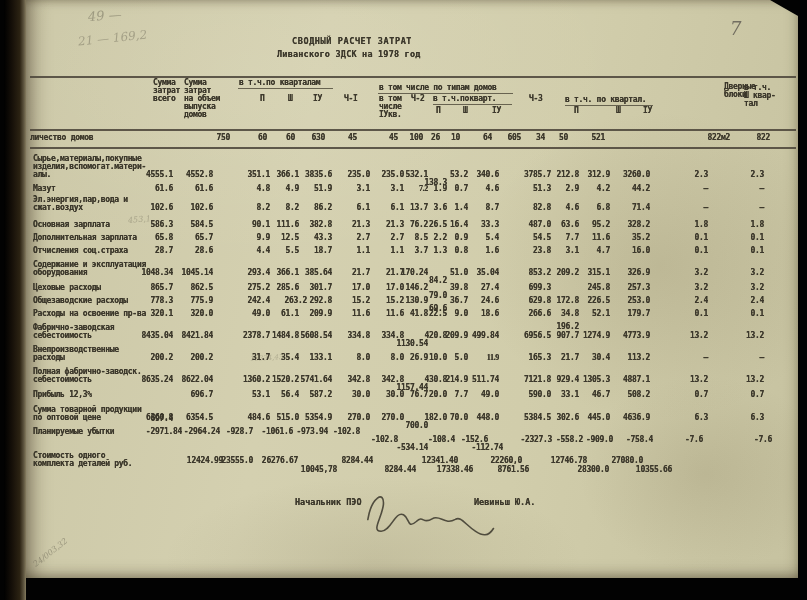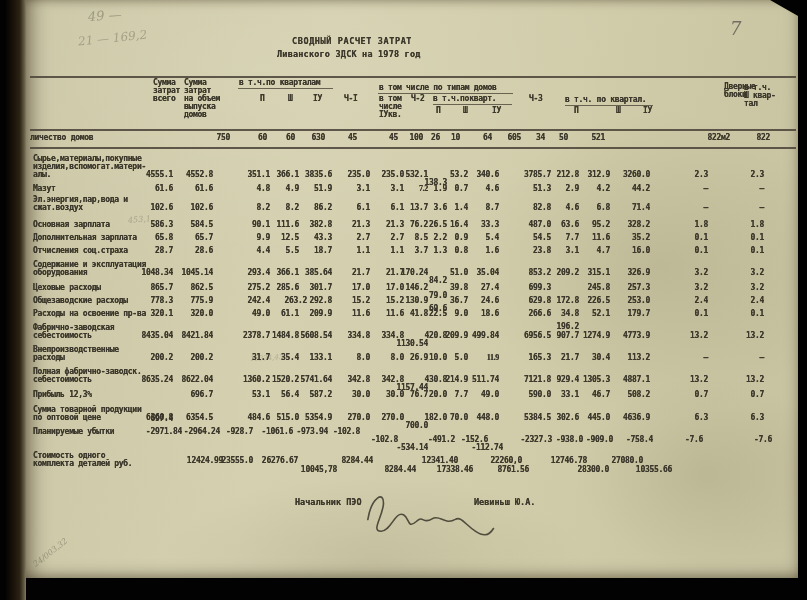--- a/index.html
+++ b/index.html
@@ -405,25 +405,25 @@
       <div class="trow" style="top: 428px;">
         <div class="lbl ink" style="top: 0px;">Планируемые убытки</div>
         <span class="num ink" style="right: 625px; top: 0px;">-2971.84</span>
         <span class="num ink" style="right: 587px; top: 0px;">-2964.24</span>
         <span class="num ink" style="right: 554px; top: 0px;">-928.7</span>
         <span class="num ink" style="right: 514px; top: 0px;">-1061.6</span>
         <span class="num ink" style="right: 479px; top: 0px;">-973.94</span>
         <span class="num ink" style="right: 447px; top: 0px;">-102.8</span>
         <span class="num ink" style="right: 409px; top: 8px;">-102.8</span>
         <span class="num ink" style="right: 379px; top: 16px;">-534.14</span>
-        <span class="num ink" style="right: 352px; top: 8px;">-491.2</span>
+        <span class="num ink" style="right: 352px; top: 8px;">-108.4</span>
         <span class="num ink" style="right: 319px; top: 8px;">-152.6</span>
         <span class="num ink" style="right: 304px; top: 16px;">-112.74</span>
         <span class="num ink" style="right: 255px; top: 8px;">-2327.3</span>
-        <span class="num ink" style="right: 224px; top: 8px;">-938.0</span>
+        <span class="num ink" style="right: 224px; top: 8px;">-558.2</span>
         <span class="num ink" style="right: 194px; top: 8px;">-909.0</span>
         <span class="num ink" style="right: 154px; top: 8px;">-758.4</span>
         <span class="num ink" style="right: 104px; top: 8px;">-7.6</span>
         <span class="num ink" style="right: 35px; top: 8px;">-7.6</span>
       </div>
       <div class="trow" style="top: 452px;">
         <div class="lbl ink" style="top: 0px;">Стоимость одного
 комплекта деталей руб.</div>
         <span class="num ink" style="right: 584px; top: 5px;">12424.99</span>
         <span class="num ink" style="right: 554px; top: 5px;">23555.0</span>

